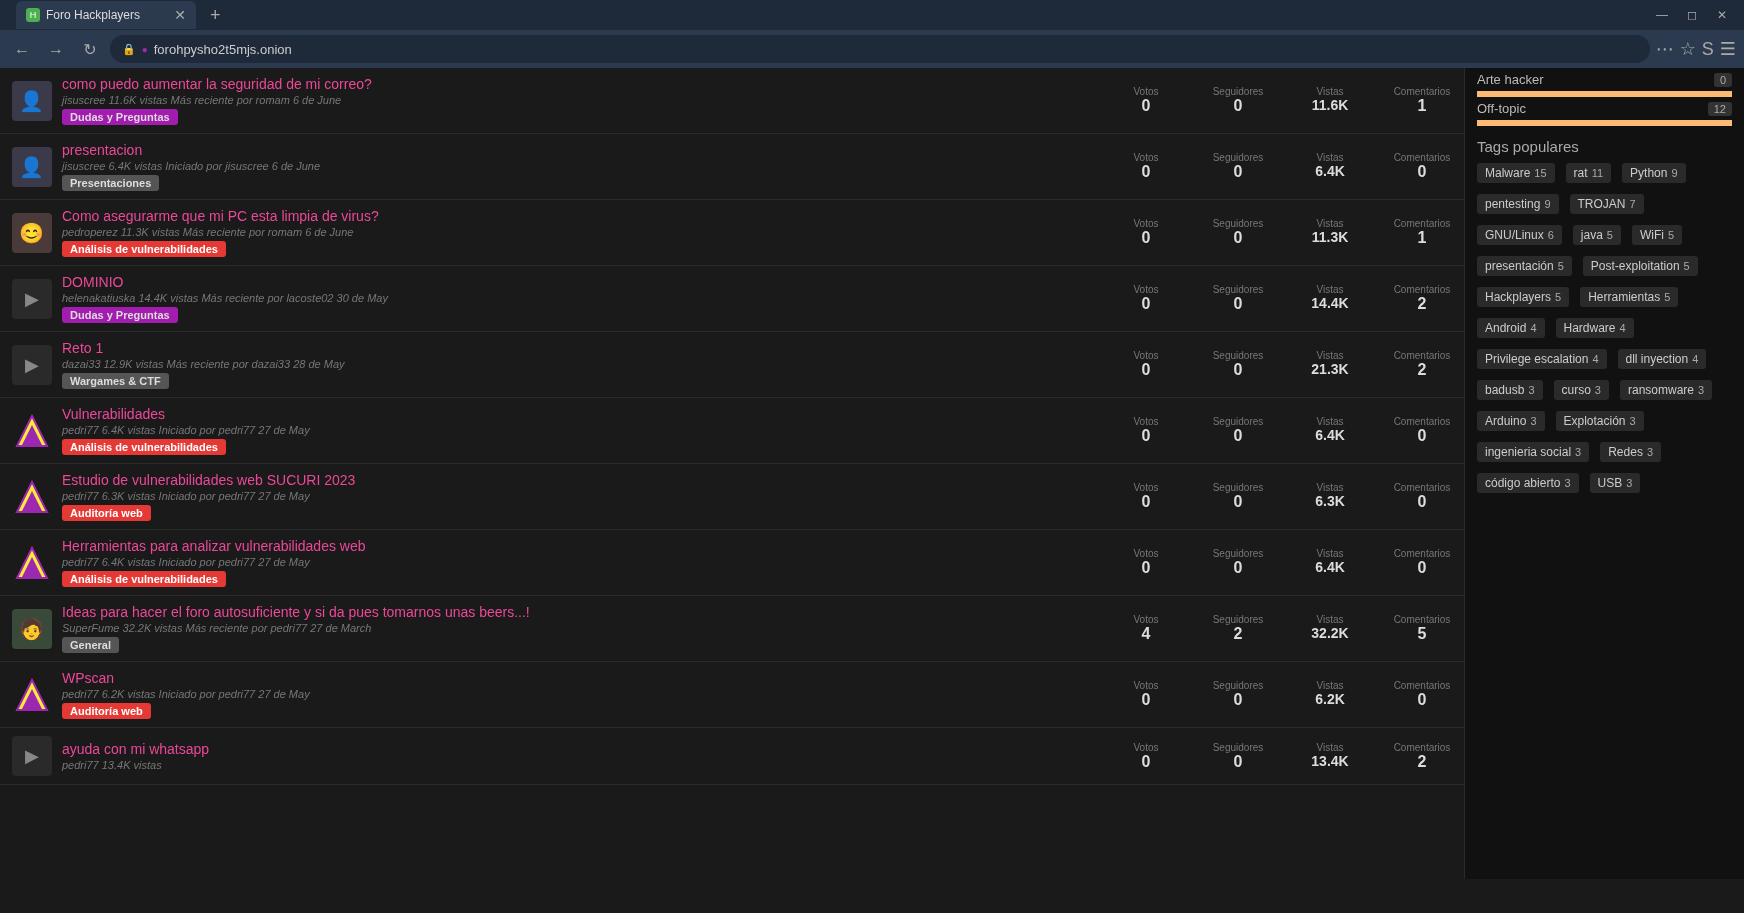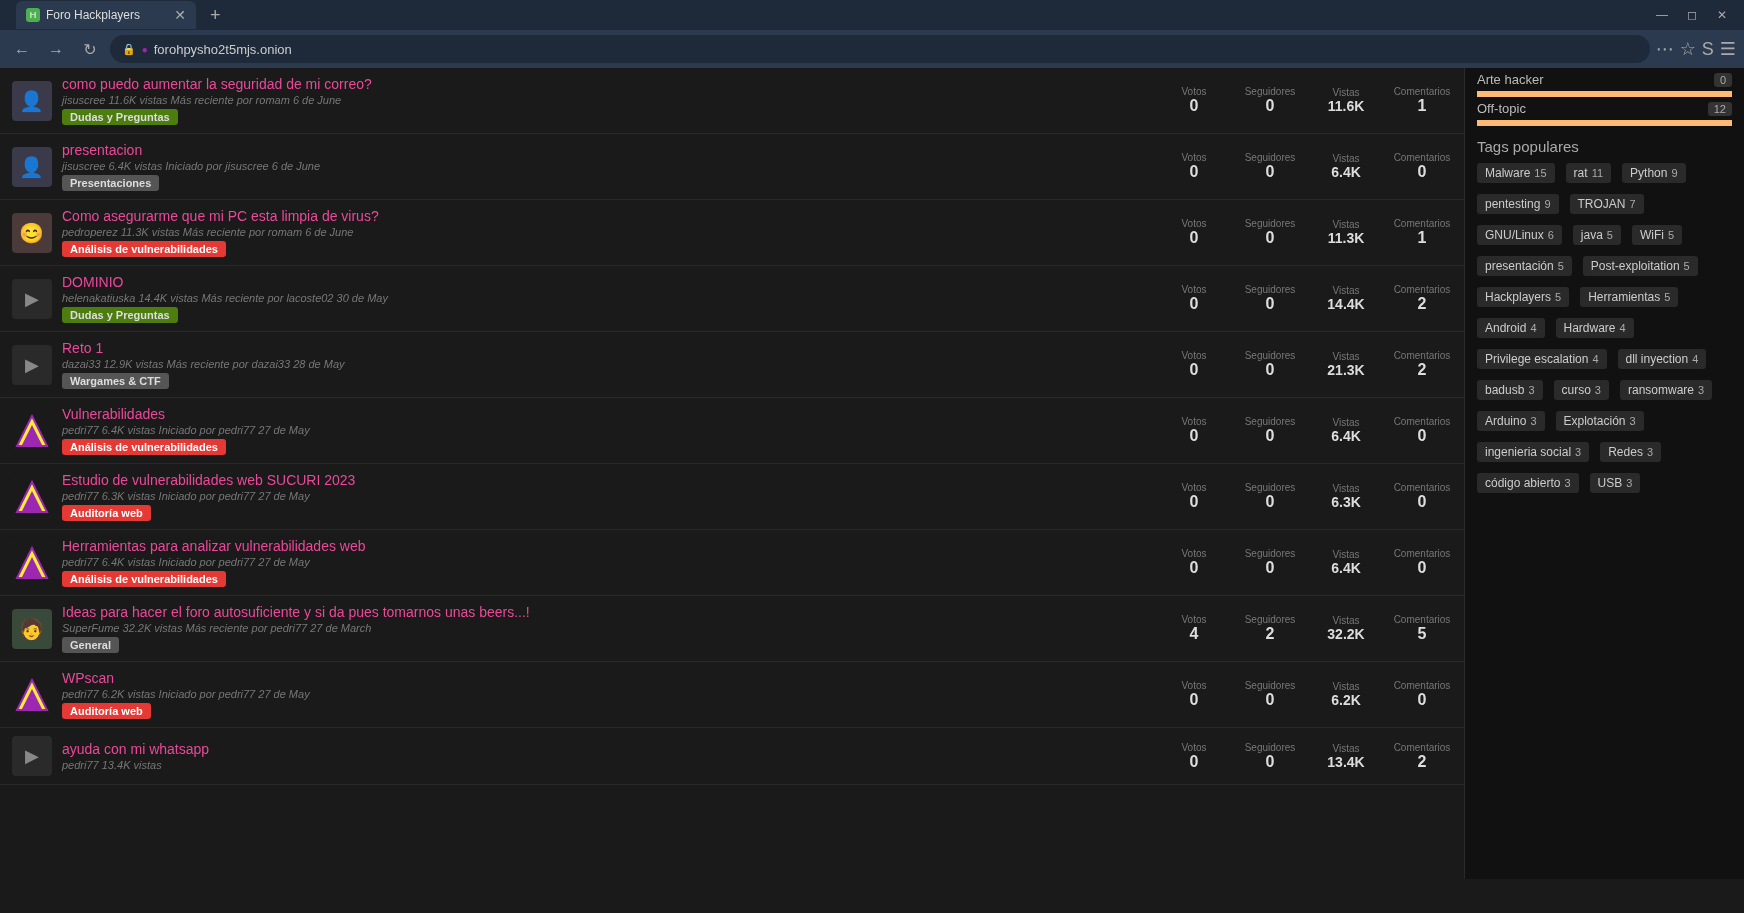--- a/index.html
+++ b/index.html
@@ -120,32 +120,31 @@
 
     .tag {
       display: inline-block;
       padding: 2px 8px;
       border-radius: 3px;
       font-size: 11px;
       font-weight: bold;
       color: white;
       margin-top: 3px;
     }
-    .tag-dudas { background: #4d7c0f; color: #ddd; }
+    .tag-dudas { background: #a21caf; color: #ddd; }
     .tag-presentaciones { background: #555; color: #ddd; }
     .tag-analisis { background: #e53935; }
     .tag-wargames { background: #555; color: #ddd; }
     .tag-auditoria { background: #e53935; }
     .tag-general { background: #555; color: #ddd; }
 
     .thread-stats {
       display: flex;
-      gap: 16px;
+      gap: 32px;
       flex-shrink: 0;
-      align-items: center;
     }
     .stat-col {
       text-align: center;
       min-width: 60px;
     }
     .stat-label { color: #777; font-size: 10px; }
     .stat-value { color: #ddd; font-size: 16px; font-weight: bold; }
     .stat-value.large { font-size: 14px; }
 
     

